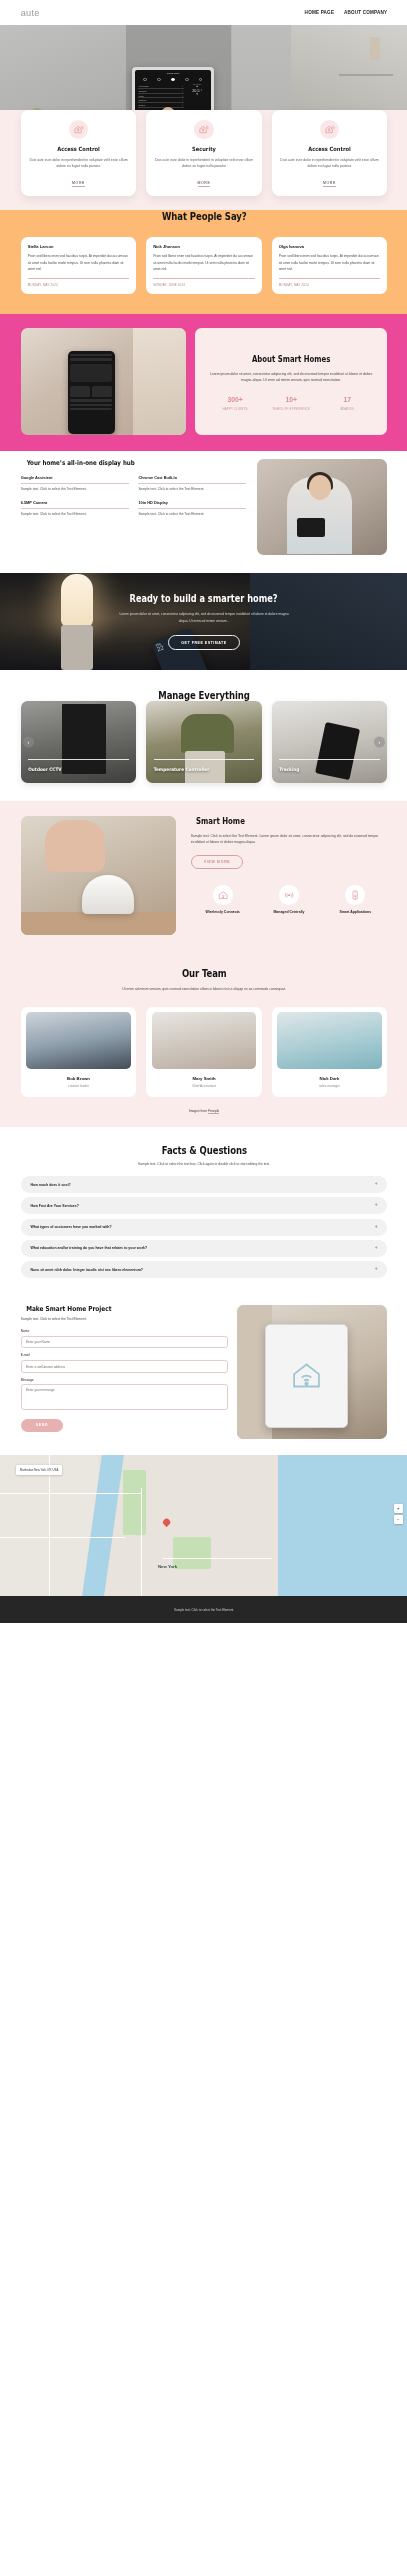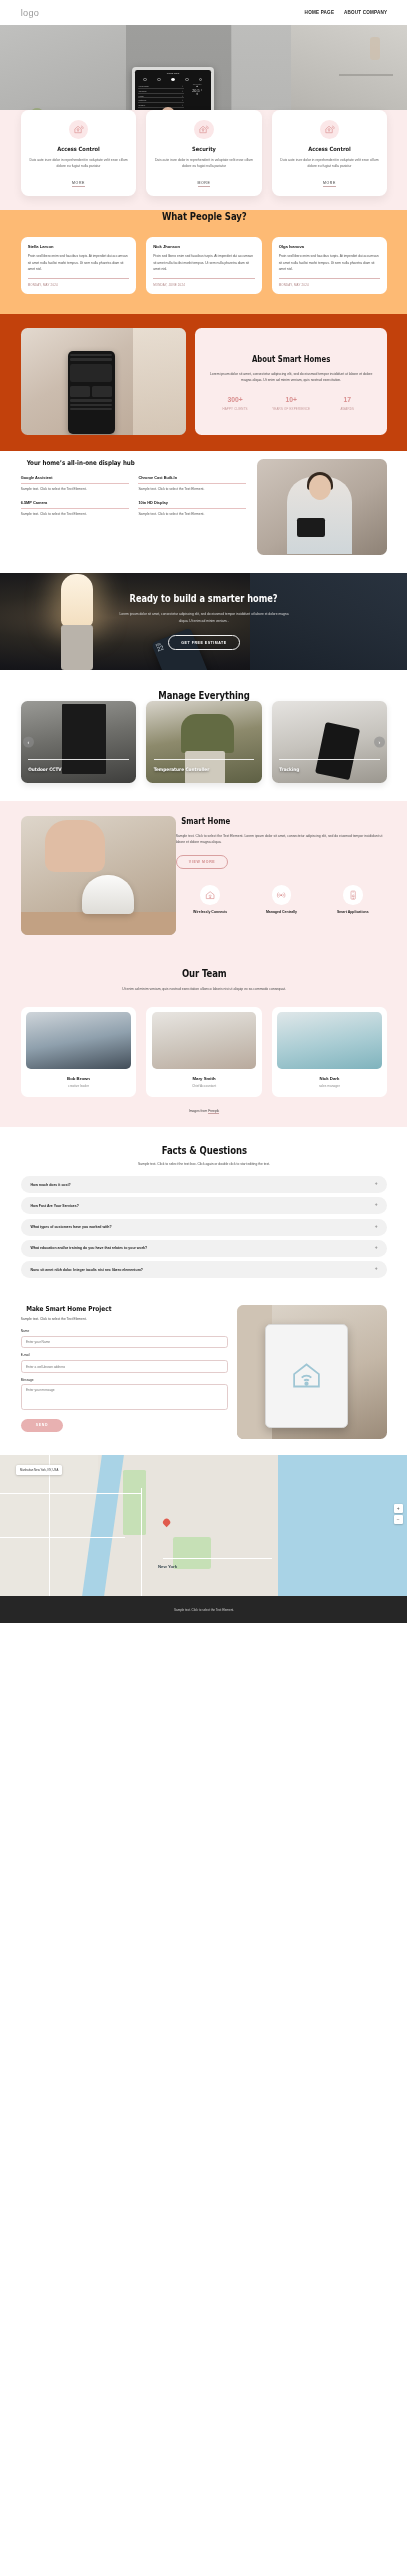--- a/index.html
+++ b/index.html
@@ -120,21 +120,21 @@
     letter-spacing:-0.1px; transform:scaleX(.92);
   }
   .t-grid { display:flex; gap:9.8px; margin-top:15px; }
   .tcard { flex:1; background:#fff; border-radius:6.5px; padding:7.6px 7px 7px; }
   .tcard h4 { font-size:4.1px; font-weight:bold; margin-bottom:4.3px; color:#141414; }
   .tcard p { font-size:3.3px; line-height:6.3px; color:#4e4e4e; }
   .tcard hr { border:0; border-top:0.5px solid #dcb7b7; margin:6px 0 3.8px; }
   .tcard .date { font-size:2.9px; letter-spacing:0.2px; color:#b08585; }
 
   
-  .about { background:#c2410c; padding:14px 20.7px 16.3px; display:flex; gap:18px; }
+  .about { background:#ec4899; padding:14px 20.7px 16.3px; display:flex; gap:18px; }
   .about-img {
     width:165px; height:107px; border-radius:6.5px;
     background:linear-gradient(150deg,#e3d9cf,#cbbcae 40%,#b9a694);
     position:relative; overflow:hidden; flex:none;
   }
   .about-img .ph {
     position:absolute;left:47px;top:23px;width:47px;height:83px;border-radius:4.9px;
     background:#151515;box-shadow:0 2.2px 6.5px rgba(0,0,0,.3);padding:3.3px 2.7px;
   }
   .about-img .ph .r{height:2.2px;background:#2e2e2e;border-radius:1.1px;margin-bottom:2.2px;}
@@ -235,21 +235,21 @@
 
   
   .smart { background:#fbecec; padding:15px 20.7px 18.5px; display:flex; gap:0; }
   .smart-img {
     width:155px; height:119px; border-radius:6.5px; flex:none; overflow:hidden; position:relative;
     background:linear-gradient(160deg,#ded6cb,#c7b9a8 50%,#b09c86);
   }
   .smart-img .hand{position:absolute;left:24px;top:4.3px;width:60px;height:52px;border-radius:22px 22px 9.8px 9.8px;background:#e0bda4;}
   .smart-img .dev{position:absolute;left:61px;top:59px;width:52px;height:39px;border-radius:25px 25px 5.4px 5.4px;background:linear-gradient(180deg,#fbfbfa,#dedcd7);box-shadow:0 2.2px 6.5px rgba(0,0,0,.18);}
   .smart-img .tbl{position:absolute;left:0;bottom:0;width:100%;height:23px;background:#c2a183;}
-  .smart-right { flex:1; }
+  .smart-right { flex:1; padding-left:15px; }
   .smart-right h2 {
     font-size:8.2px; font-weight:bold; color:#131313; margin-bottom:6.5px;
     font-family:"DejaVu Sans Condensed","Liberation Sans",sans-serif; transform:scaleX(.95);
   }
   .smart-right p { font-size:3.4px; line-height:6.3px; color:#4c4c4c; margin-bottom:9.8px; }
   .smart-right .btn {
     display:inline-block; border:0.5px solid #d9a0a0; color:#cf8b8b;
     border-radius:11px; padding:3.8px 12px; font-size:3.5px; letter-spacing:0.7px; font-weight:bold;
   }
   .smart-feats { display:flex; margin-top:16.3px; gap:2.2px; }
@@ -340,21 +340,21 @@
   .footer span { color:#cfcfcf; font-size:3px; }
 
   svg { display:block; }
 </style>
 </head>
 <body>
 
 <div class="page">
 
   <div class="header">
-    <div class="logo">logo</div>
+    <div class="logo">aute</div>
     <div class="nav">
       <a href="#">HOME PAGE</a>
       <a href="#">ABOUT COMPANY</a>
     </div>
   </div>
 
   <div class="hero">
     <div class="hero-bg">
       <div class="hero-wallL"></div>
         <div class="hero-wallC"></div>

